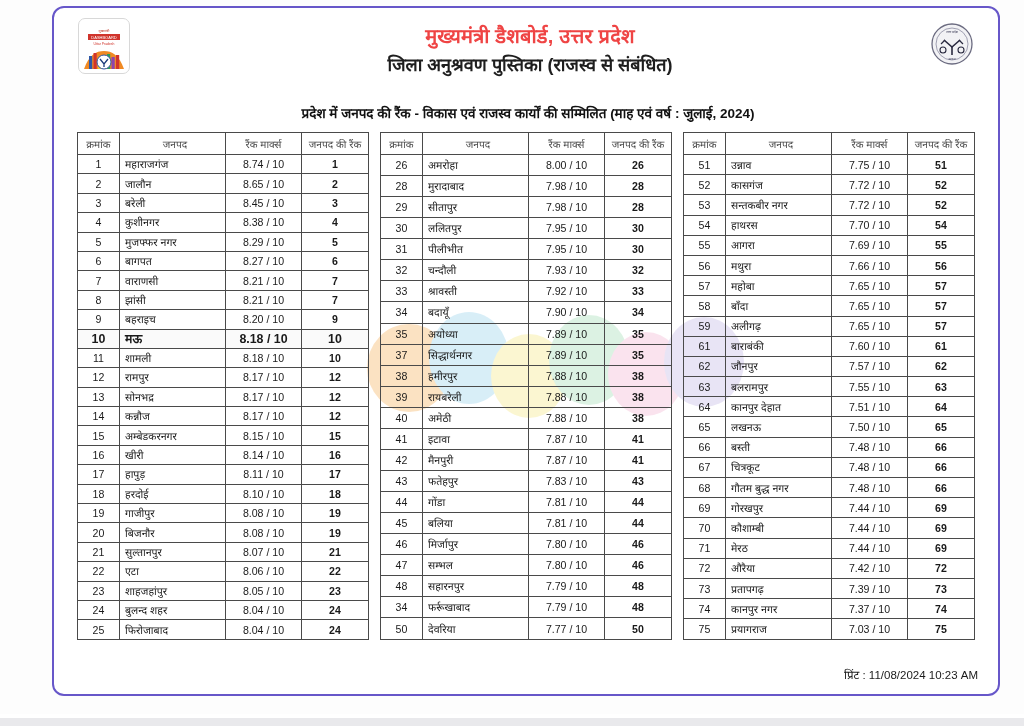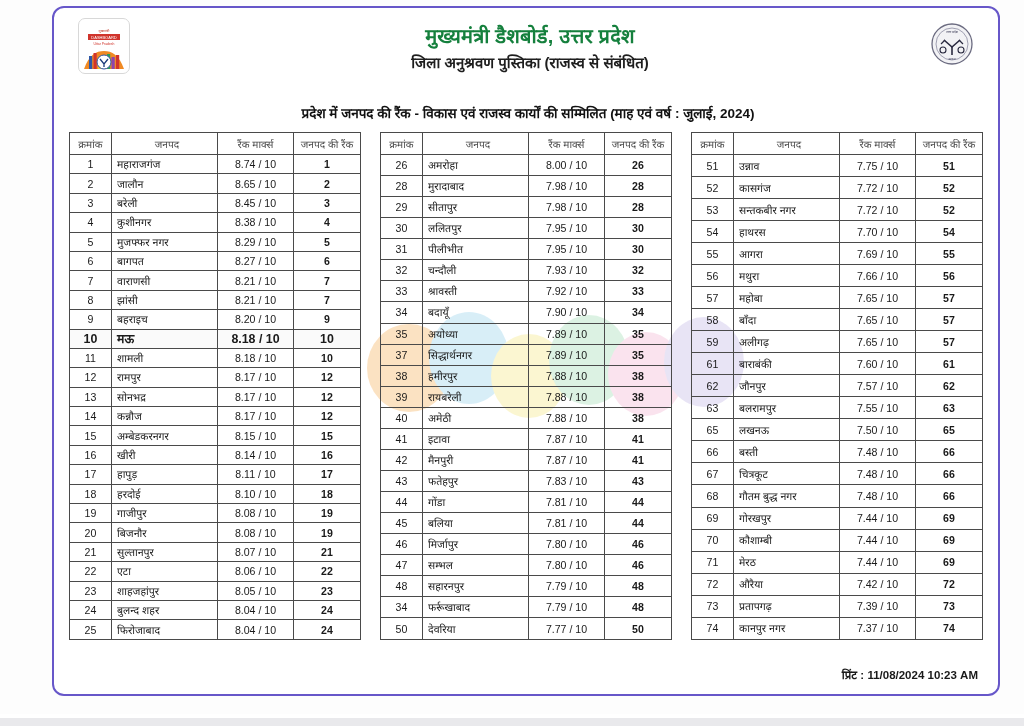--- a/index.html
+++ b/index.html
@@ -74,27 +74,27 @@
     margin-top: 4px;
   }
   .title-block {
     flex: 1 1 auto;
     text-align: center;
     margin-top: 6px;
   }
   .title-main {
     font-size: 20px;
     font-weight: bold;
-    color: #15803d;
+    color: #ef4444;
     letter-spacing: .2px;
     line-height: 1.25;
     white-space: nowrap;
   }
   .title-sub {
-    font-size: 15px;
+    font-size: 18px;
     font-weight: bold;
     color: #1e1e1e;
     margin-top: 5px;
     line-height: 1.25;
     white-space: nowrap;
   }
 
   
   .report-heading {
     position: relative;
@@ -105,21 +105,21 @@
     color: #111;
     margin: 18px 0 10px 4px;
   }
 
   
   .tables-row {
     position: relative;
     z-index: 2;
     display: flex;
     justify-content: center;
-    gap: 19px;
+    gap: 11px;
     padding: 0 16px;
   }
   table.rank {
     border-collapse: collapse;
     background: transparent;
     table-layout: fixed;
     width: 291px;
   }
   table.rank th, table.rank td {
     border: 1px solid #4a4a4a;
@@ -153,21 +153,21 @@
     background: rgba(248,248,248,.7);
   }
 
   
   .footer {
     position: absolute;
     right: 20px; bottom: 12px;
     z-index: 2;
     font-size: 11.5px;
     color: #1a1a1a;
-    font-weight: bold;
+    font-weight: normal;
     white-space: nowrap;
     margin-left: 44px;
   }
 </style>
 </head>
 <body>
 
 <div id="page">
 
   <div class="outer-pad"></div>
@@ -617,20 +617,26 @@
               <td class="c-marks">7.57 / 10</td>
               <td class="c-rank">62</td>
             </tr>
             <tr>
               <td class="c-sno">63</td>
               <td class="c-name">बलरामपुर</td>
               <td class="c-marks">7.55 / 10</td>
               <td class="c-rank">63</td>
             </tr>
             <tr>
+              <td class="c-sno">64</td>
+              <td class="c-name">कानपुर देहात</td>
+              <td class="c-marks">7.51 / 10</td>
+              <td class="c-rank">64</td>
+            </tr>
+            <tr>
               <td class="c-sno">65</td>
               <td class="c-name">लखनऊ</td>
               <td class="c-marks">7.50 / 10</td>
               <td class="c-rank">65</td>
             </tr>
             <tr>
               <td class="c-sno">66</td>
               <td class="c-name">बस्ती</td>
               <td class="c-marks">7.48 / 10</td>
               <td class="c-rank">66</td>
@@ -676,20 +682,26 @@
               <td class="c-name">प्रतापगढ़</td>
               <td class="c-marks">7.39 / 10</td>
               <td class="c-rank">73</td>
             </tr>
             <tr>
               <td class="c-sno">74</td>
               <td class="c-name">कानपुर नगर</td>
               <td class="c-marks">7.37 / 10</td>
               <td class="c-rank">74</td>
             </tr>
+            <tr>
+              <td class="c-sno">75</td>
+              <td class="c-name">प्रयागराज</td>
+              <td class="c-marks">7.03 / 10</td>
+              <td class="c-rank">75</td>
+            </tr>
           </tbody>
       </table>
     </div>
 
     <div class="footer">प्रिंट : 11/08/2024 10:23 AM</div>
 
   </div>
 
   <div class="bottom-strip"></div>
 </div>

